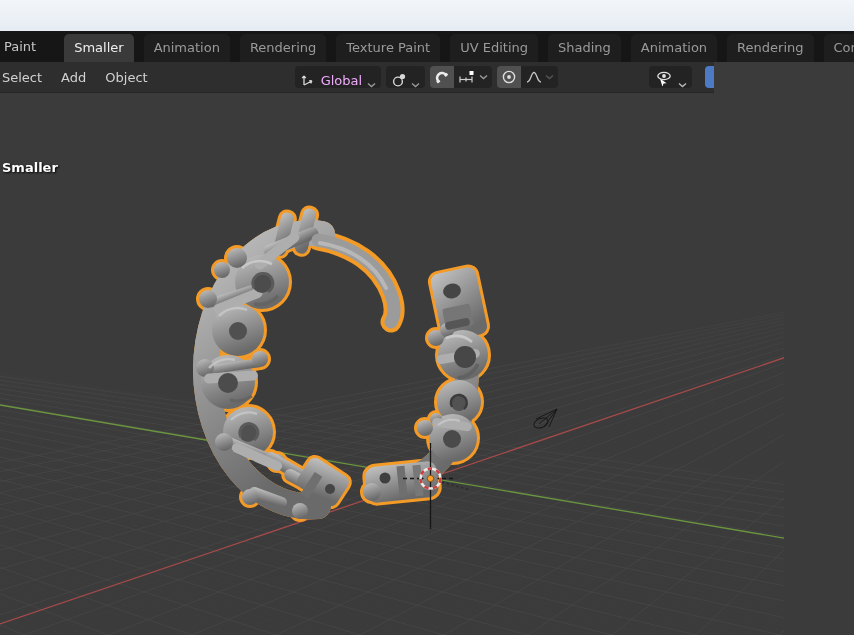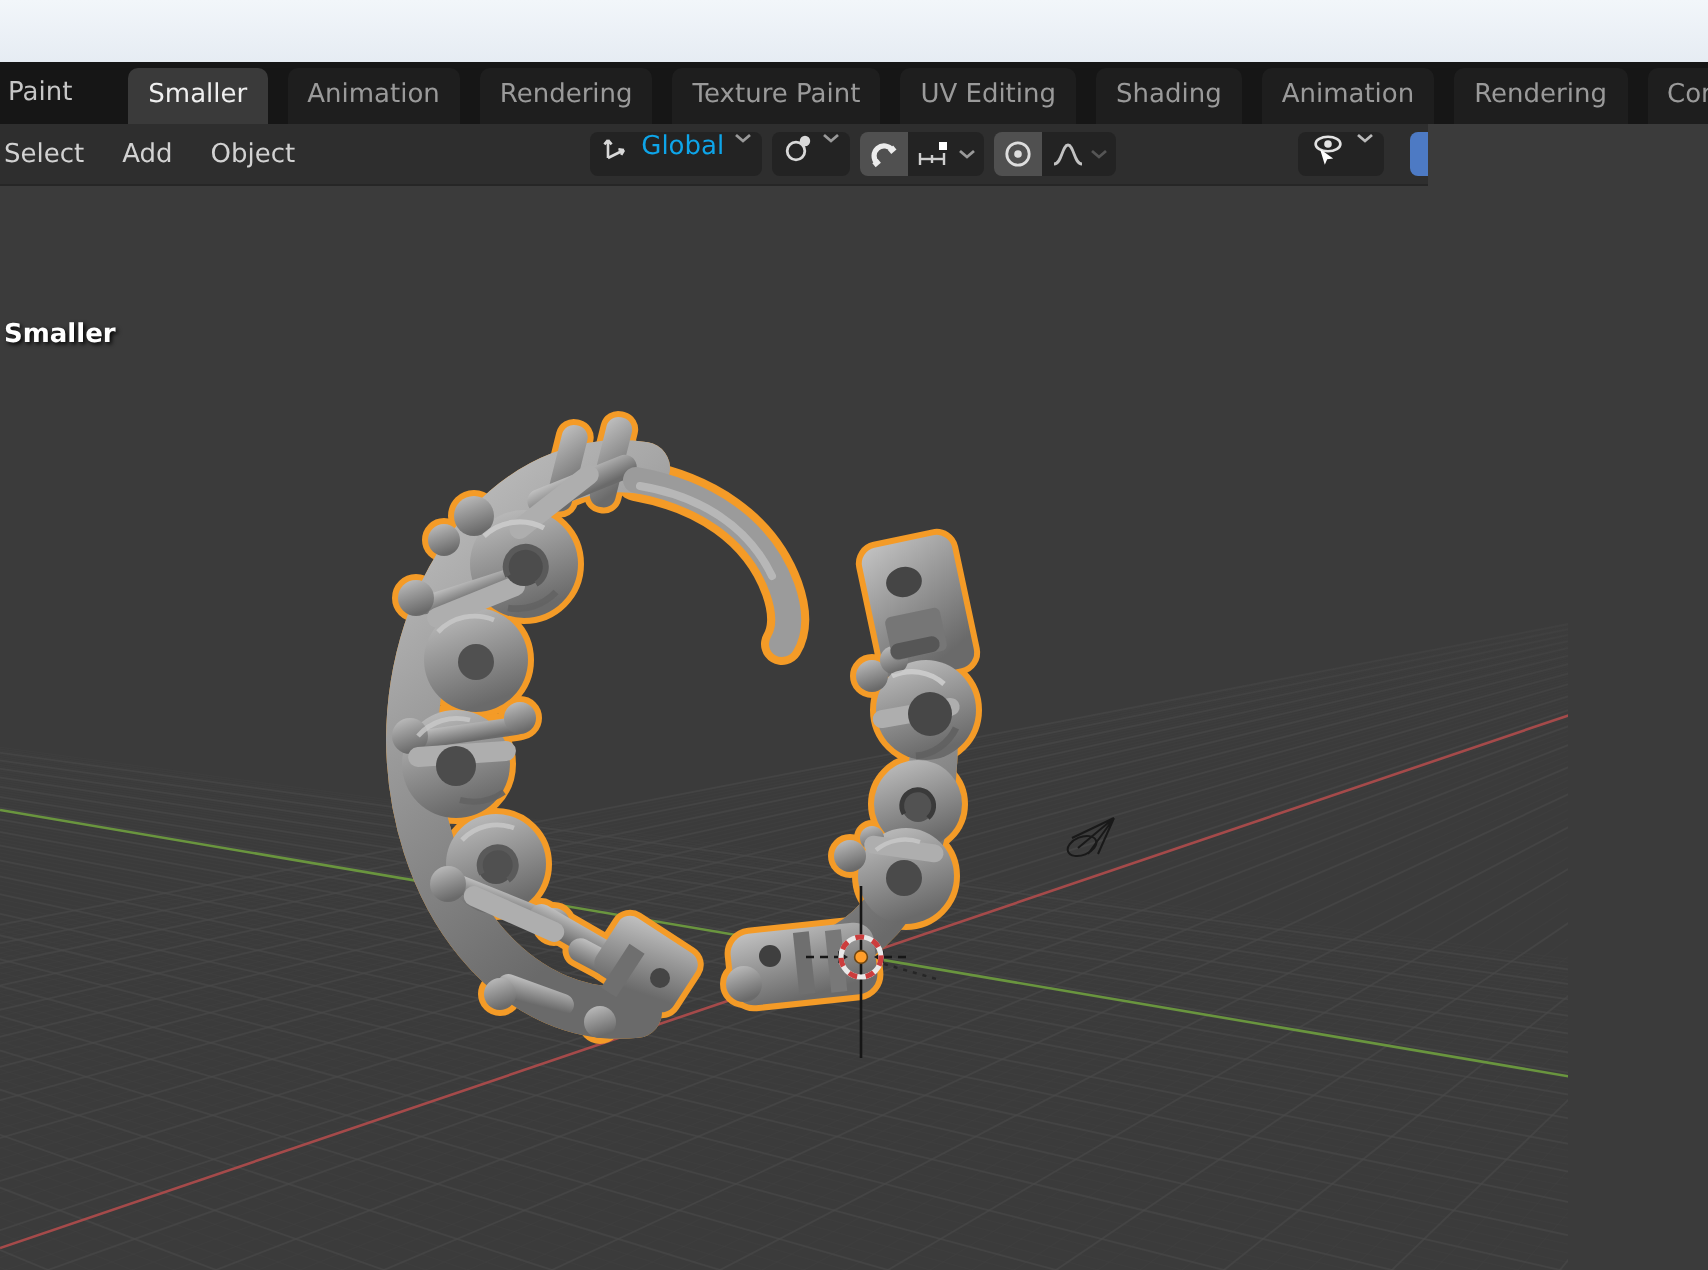--- a/index.html
+++ b/index.html
@@ -21,21 +21,21 @@
   .tab.active { background:#3a3a3a; color:#efefef; }
 
   
   .vheader { position:absolute; left:0; top:62px; width:714px; height:31px;
              background:#2e2e2e; display:flex; align-items:center;
              border-bottom:1px solid #262626; }
   .vmenu { color:#d2d2d2; font-size:13px; margin-right:19px; white-space:nowrap; }
   .vmenu:first-child { margin-left:2px; }
   .widgets { display:flex; align-items:center; margin-left:128px; }
   .wbtn { background:#232323; border-radius:4px; height:22px; display:flex;
-          align-items:flex-start; padding:0 5px; margin-right:5px; color:#0ea5e9;
+          align-items:flex-end; padding:0 5px; margin-right:5px; color:#f0abfc;
           font-size:13px; }
   .wgroup { display:flex; height:22px; margin-right:5px; }
   .wseg { background:#232323; display:flex; align-items:center; padding:0 4px; }
   .wseg.first { border-radius:4px 0 0 4px; }
   .wseg.last  { border-radius:0 4px 4px 0; }
   .wseg.on { background:#505050; }
   .wlabel { margin:0 5px; }
   .right-cluster { margin-left:auto; display:flex; align-items:center; }
   .blue-sliver { width:9px; height:22px; background:#4d7ac4; border-radius:4px 0 0 4px;
                  margin-left:8px; }

